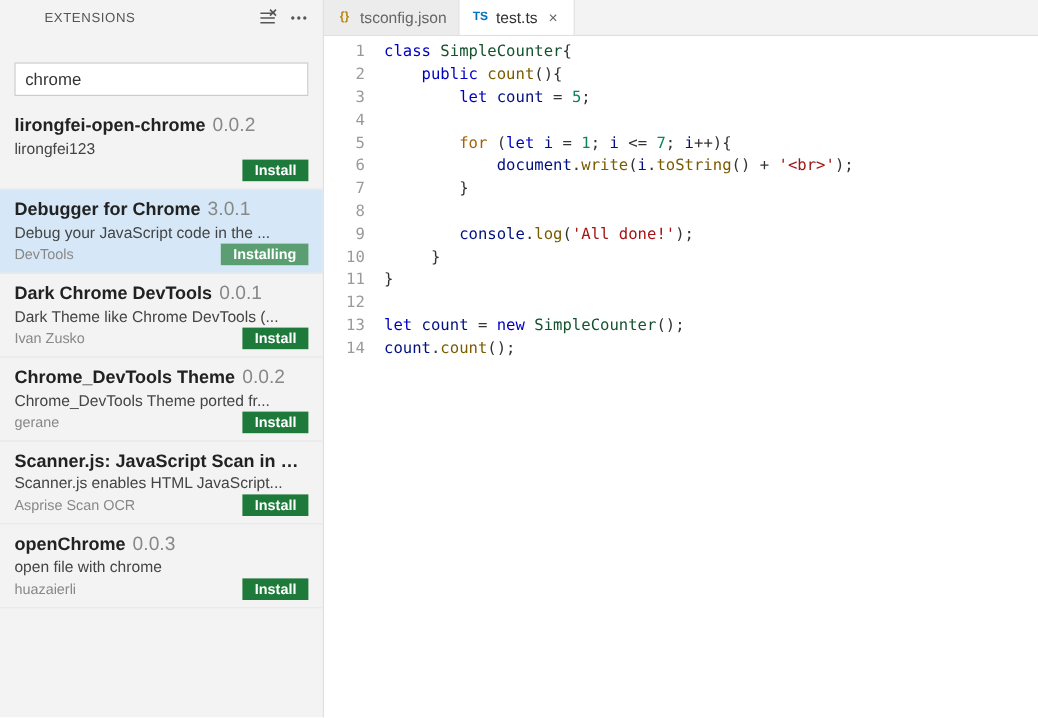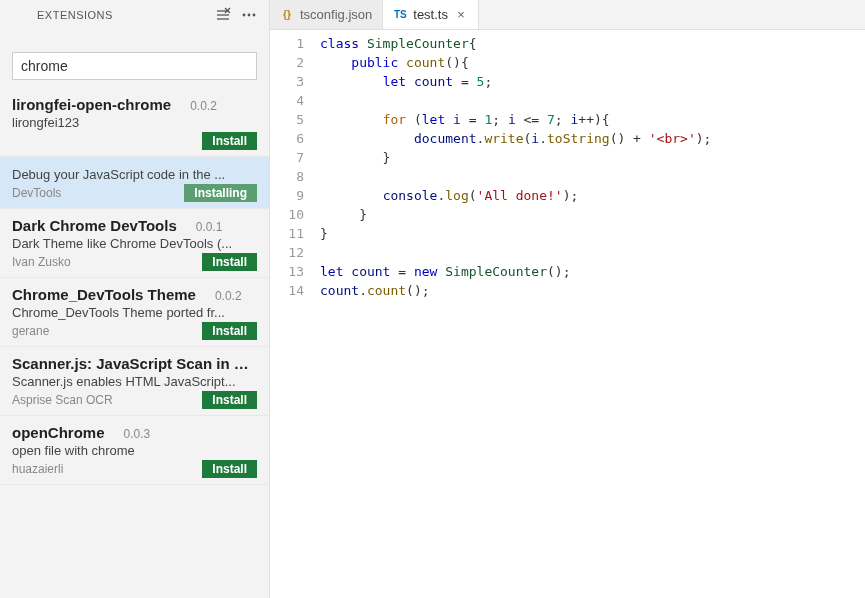--- a/index.html
+++ b/index.html
@@ -72,32 +72,32 @@
     border-bottom: 1px solid #e8e8e8;
     position: relative;
     cursor: pointer;
   }
   .ext-item.selected {
     background: #d6e8f7;
   }
   .ext-name-row {
     display: flex;
     align-items: baseline;
-    gap: 19px;
+    gap: 6px;
   }
   .ext-name {
     font-size: 15px;
     font-weight: 600;
     color: #222;
     white-space: nowrap;
     overflow: hidden;
     text-overflow: ellipsis;
   }
   .ext-version {
-    font-size: 12px;
+    font-size: 16px;
     color: #888;
   }
   .ext-desc {
     font-size: 13px;
     color: #444;
     margin-top: 2px;
     white-space: nowrap;
     overflow: hidden;
     text-overflow: ellipsis;
   }
@@ -239,20 +239,24 @@
           <span class="ext-name">lirongfei-open-chrome</span>
           <span class="ext-version">0.0.2</span>
         </div>
         <div class="ext-desc">lirongfei123</div>
         <div class="ext-bottom">
           <span class="ext-publisher"></span>
           <button class="install-btn">Install</button>
         </div>
       </div>
       <div class="ext-item selected">
+        <div class="ext-name-row">
+          <span class="ext-name">Debugger for Chrome</span>
+          <span class="ext-version">3.0.1</span>
+        </div>
         <div class="ext-desc">Debug your JavaScript code in the ...</div>
         <div class="ext-bottom">
           <span class="ext-publisher">DevTools</span>
           <button class="install-btn installing">Installing</button>
         </div>
       </div>
       <div class="ext-item">
         <div class="ext-name-row">
           <span class="ext-name">Dark Chrome DevTools</span>
           <span class="ext-version">0.0.1</span>

